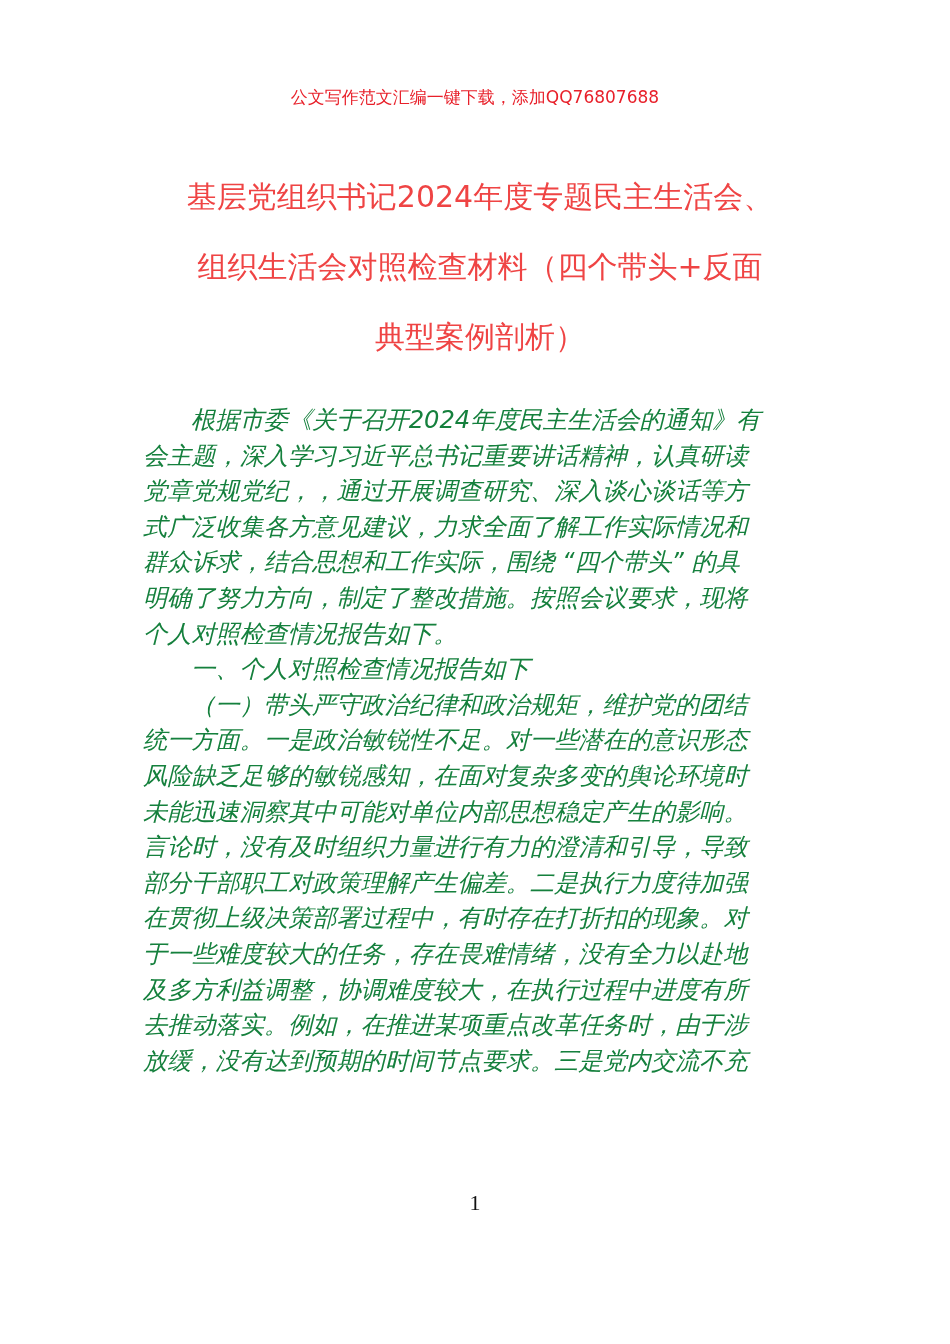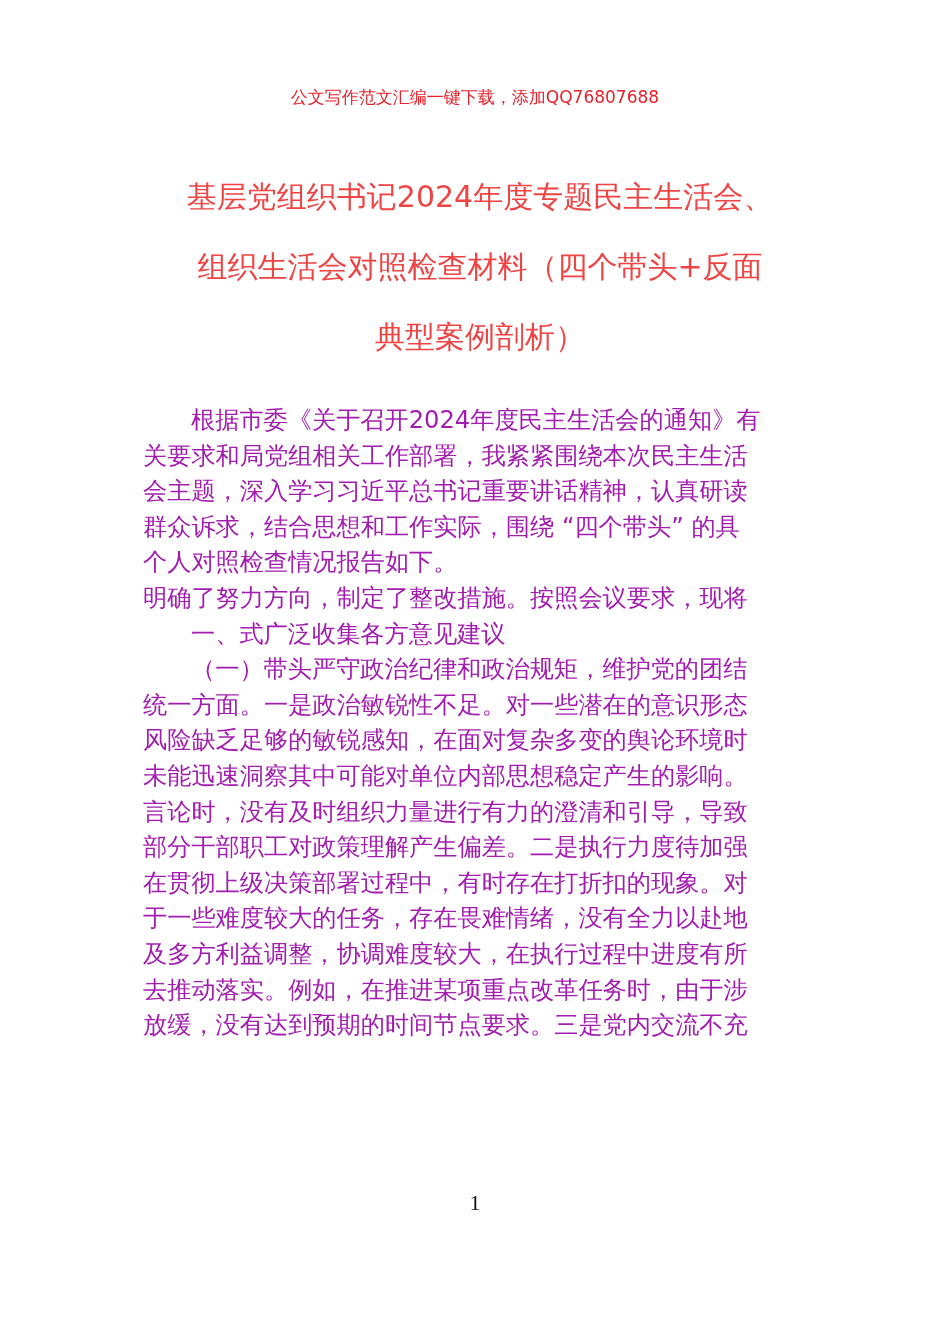--- a/index.html
+++ b/index.html
@@ -48,21 +48,22 @@
     display: block;
     white-space: nowrap;
   }
   .body-text {
     position: absolute;
     left: 143px;
     top: 403px;
     width: 667px;
     font-size: 24.2px;
     line-height: 35.6px;
-    color: #a21caf;
+    color: #15803d;
+    font-style: italic;
   }
   .body-text .line {
     display: block;
     white-space: nowrap;
     height: 35.6px;
   }
   .body-text .indent {
     padding-left: 48px;
   }
   .page-number {
@@ -85,26 +86,27 @@
   <div class="header-note">公文写作范文汇编一键下载，添加QQ76807688</div>
 
   <div class="title">
     <span class="tline">基层党组织书记2024年度专题民主生活会、</span>
     <span class="tline">组织生活会对照检查材料（四个带头+反面</span>
     <span class="tline">典型案例剖析）</span>
   </div>
 
   <div class="body-text" id="body-text">
       <span class="line indent">根据市委《关于召开2024年度民主生活会的通知》有</span>
-      <span class="line">关要求和局党组相关工作部署，我紧紧围绕本次民主生活</span>
       <span class="line">会主题，深入学习习近平总书记重要讲话精神，认真研读</span>
+      <span class="line">党章党规党纪，，通过开展调查研究、深入谈心谈话等方</span>
+      <span class="line">式广泛收集各方意见建议，力求全面了解工作实际情况和</span>
       <span class="line">群众诉求，结合思想和工作实际，围绕 “四个带头” 的具</span>
+      <span class="line">明确了努力方向，制定了整改措施。按照会议要求，现将</span>
       <span class="line">个人对照检查情况报告如下。</span>
-      <span class="line">明确了努力方向，制定了整改措施。按照会议要求，现将</span>
-      <span class="line indent">一、式广泛收集各方意见建议</span>
+      <span class="line indent">一、个人对照检查情况报告如下</span>
       <span class="line indent">（一）带头严守政治纪律和政治规矩，维护党的团结</span>
       <span class="line">统一方面。一是政治敏锐性不足。对一些潜在的意识形态</span>
       <span class="line">风险缺乏足够的敏锐感知，在面对复杂多变的舆论环境时</span>
       <span class="line">未能迅速洞察其中可能对单位内部思想稳定产生的影响。</span>
       <span class="line">言论时，没有及时组织力量进行有力的澄清和引导，导致</span>
       <span class="line">部分干部职工对政策理解产生偏差。二是执行力度待加强</span>
       <span class="line">在贯彻上级决策部署过程中，有时存在打折扣的现象。对</span>
       <span class="line">于一些难度较大的任务，存在畏难情绪，没有全力以赴地</span>
       <span class="line">及多方利益调整，协调难度较大，在执行过程中进度有所</span>
       <span class="line">去推动落实。例如，在推进某项重点改革任务时，由于涉</span>

